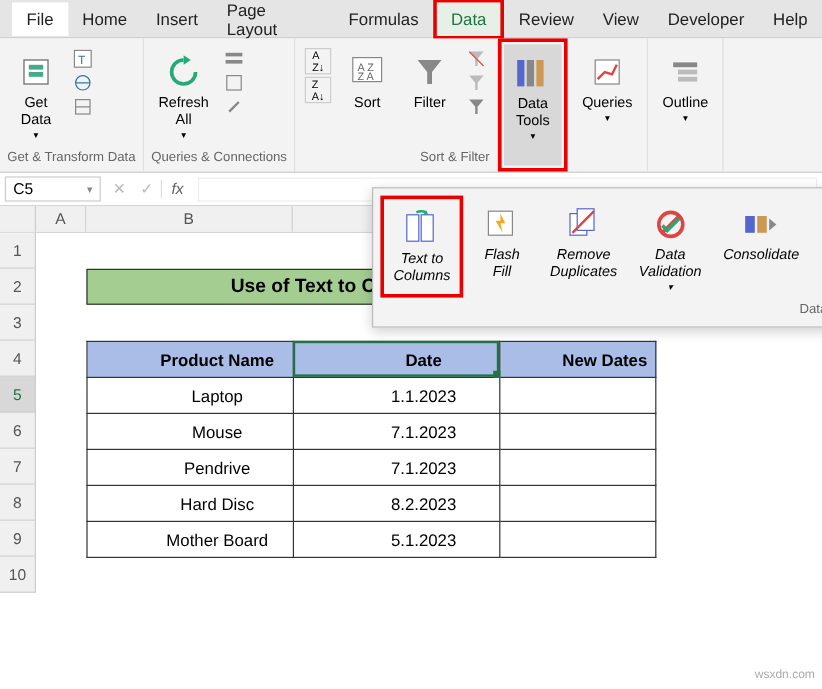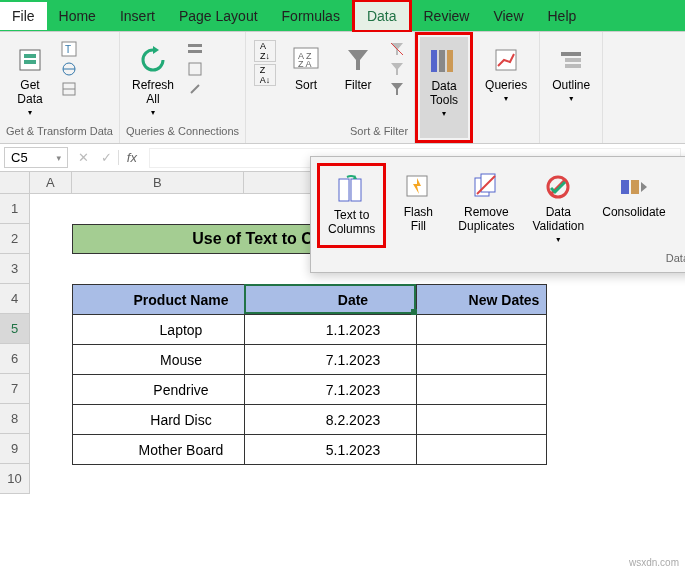--- a/index.html
+++ b/index.html
@@ -1,45 +1,45 @@
 <!DOCTYPE html>
 <html><head>
   <meta charset="utf-8">
   <style>
     * { box-sizing: border-box; margin: 0; padding: 0; font-family: 'Segoe UI', Arial, sans-serif; }
     body { background: #fff; width: 685px; height: 574px; overflow: hidden; font-size: 13px; }
 
     
-    .menu-bar { display: flex; background: #22c55e; border-bottom: 1px solid #ccc; height: 32px; align-items: center; }
+    .menu-bar { display: flex; background: #e5e5e5; border-bottom: 1px solid #ccc; height: 32px; align-items: center; padding-left: 10px; }
     .menu-item { padding: 6px 12px; font-size: 14px; color: #222; cursor: pointer; }
     .menu-item.active { background: #e6f0e6; color: #217346; font-weight:500; }
     .menu-item.file { background: #fff; }
     .highlight-tab { border: 3px solid #e80000; }
 
     
     .ribbon { display: flex; background: #f3f3f3; border-bottom: 1px solid #ccc; height: 112px; position: relative; }
     .ribbon-group { display: flex; flex-direction: column; padding: 4px 6px; border-right: 1px solid #e0e0e0; }
     .ribbon-tools { display: flex; gap: 4px; flex: 1; }
     .ribbon-btn { display: flex; flex-direction: column; align-items: center; justify-content: flex-start; padding: 4px 6px; min-width: 48px; cursor: pointer; font-size: 12px; text-align: center; gap:2px;}
     .ribbon-icon { width: 32px; height: 32px; display: flex; align-items: center; justify-content: center; margin-top:4px;}
     .small-stack { display: flex; flex-direction: column; gap: 2px; padding:4px 2px;}
     .small-stack span { width: 18px; height: 18px; display:flex;align-items:center;justify-content:center; cursor:pointer;}
     .group-title { font-size: 11px; color: #666; text-align: right; margin-top: auto; padding-bottom:2px;}
     .highlight-box { border: 3px solid #e80000; }
     .data-tools-btn { background: #d8d8d8; }
 
     
     .dropdown-panel { position: absolute; top: 156px; left: 310px; background: #f3f3f3; border: 1px solid #bbb; box-shadow: 0 3px 10px rgba(0,0,0,0.2); padding: 6px; z-index: 100; }
     .dropdown-row { display: flex; gap: 2px; }
-    .dd-btn { display: flex; flex-direction: column; align-items: center; padding: 4px 8px; min-width: 60px; cursor: pointer; font-size: 12px; text-align:center; gap:2px;}
+    .dd-btn { display: flex; flex-direction: column; align-items: center; padding: 4px 8px; min-width: 60px; cursor: pointer; font-size: 12px; text-align:center; gap:2px;font-style:italic;}
     .dd-title { font-size: 11px; color: #666; text-align: right; padding: 4px 6px 2px; }
 
     
     .formula-row { display: flex; align-items: center; height: 28px; border-bottom: 1px solid #ccc; background:#fff;}
-    .name-box { width: 64px; border: 1px solid #ccc; margin: 2px 4px; padding: 2px 6px; font-size:13px; background:#fff; display:flex; align-items:center; justify-content:space-between;}
+    .name-box { width: 80px; border: 1px solid #ccc; margin: 2px 4px; padding: 2px 6px; font-size:13px; background:#fff; display:flex; align-items:center; justify-content:space-between;}
     .fx-symbol { font-style: italic; color: #666; padding: 0 8px; border-left:1px solid #ddd;}
 
     
     .col-headers { display: flex; height: 22px; border-bottom: 1px solid #ccc; }
     .corner { width: 30px; background: #f0f0f0; border-right: 1px solid #ccc; }
     .col-h { background: #f0f0f0; border-right: 1px solid #ccc; text-align: center; font-size: 13px; color:#555; display:flex;align-items:center;justify-content:center;}
     .col-A { width: 42px; }
     .col-B { width: 172px; }
     .col-C { width: 172px; }
     .col-D { width: 130px; }
@@ -72,20 +72,21 @@
 
 <div class="menu-bar">
   <div class="menu-item file">File</div>
   <div class="menu-item">Home</div>
   <div class="menu-item">Insert</div>
   <div class="menu-item">Page Layout</div>
   <div class="menu-item">Formulas</div>
   <div class="menu-item active highlight-tab">Data</div>
   <div class="menu-item">Review</div>
   <div class="menu-item">View</div>
+  <div class="menu-item">Developer</div>
   <div class="menu-item">Help</div>
 </div>
 
 <div class="ribbon">
 
   <div class="ribbon-group">
     <div class="ribbon-tools">
       <div class="ribbon-btn">
         <span class="ribbon-icon">
           <svg width="28" height="28">

